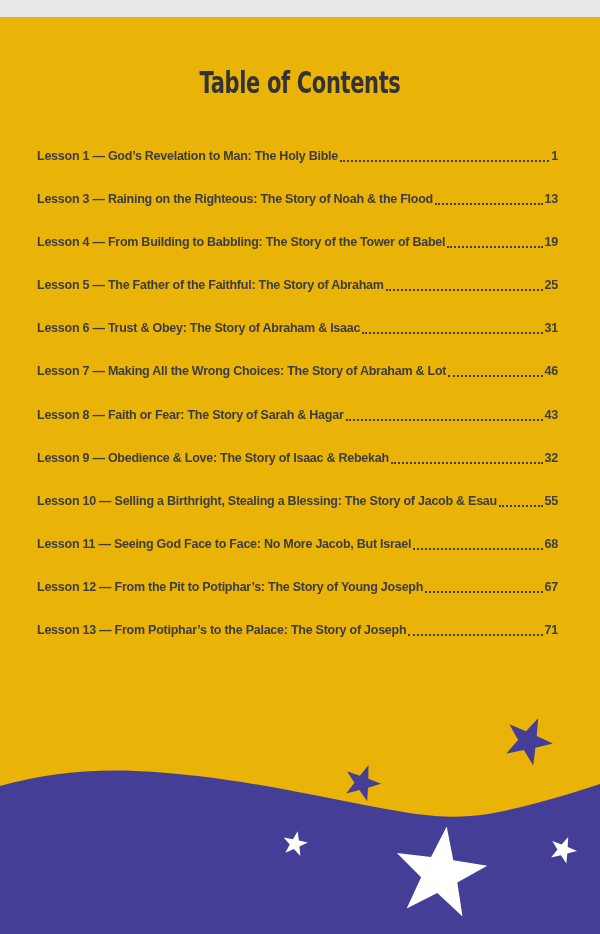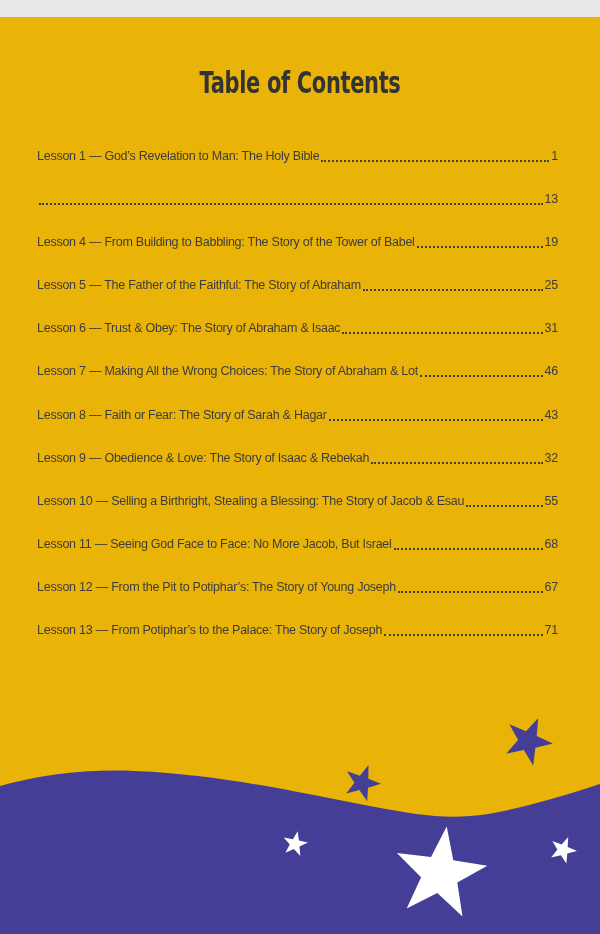--- a/index.html
+++ b/index.html
@@ -39,21 +39,21 @@
     left: 37px;
     right: 42px;
     color: #3d3d3d;
   }
   .toc-row {
     display: flex;
     align-items: flex-end;
     height: 16px;
     margin-bottom: 27.1px;
     font-size: 12.5px;
-    font-weight: normal;
+    font-weight: bold;
     letter-spacing: -0.25px;
     line-height: 16px;
   }
   .toc-label {
     white-space: nowrap;
     flex: 0 1 auto;
     overflow: hidden;
   }
   .toc-dots {
     flex: 1 1 auto;
@@ -87,20 +87,21 @@
 
   <div class="toc">
   <div class="toc-row">
     <span class="toc-label">Lesson 1 — God’s Revelation to Man: The Holy Bible</span>
     <span class="toc-dots"></span>
     <span class="toc-page">1</span>
   </div>
 
 
   <div class="toc-row">
+    <span class="toc-label">Lesson 3 — Raining on the Righteous: The Story of Noah &amp; the Flood</span>
     <span class="toc-dots"></span>
     <span class="toc-page">13</span>
   </div>
 
   <div class="toc-row">
     <span class="toc-label">Lesson 4 — From Building to Babbling: The Story of the Tower of Babel</span>
     <span class="toc-dots"></span>
     <span class="toc-page">19</span>
   </div>
 

